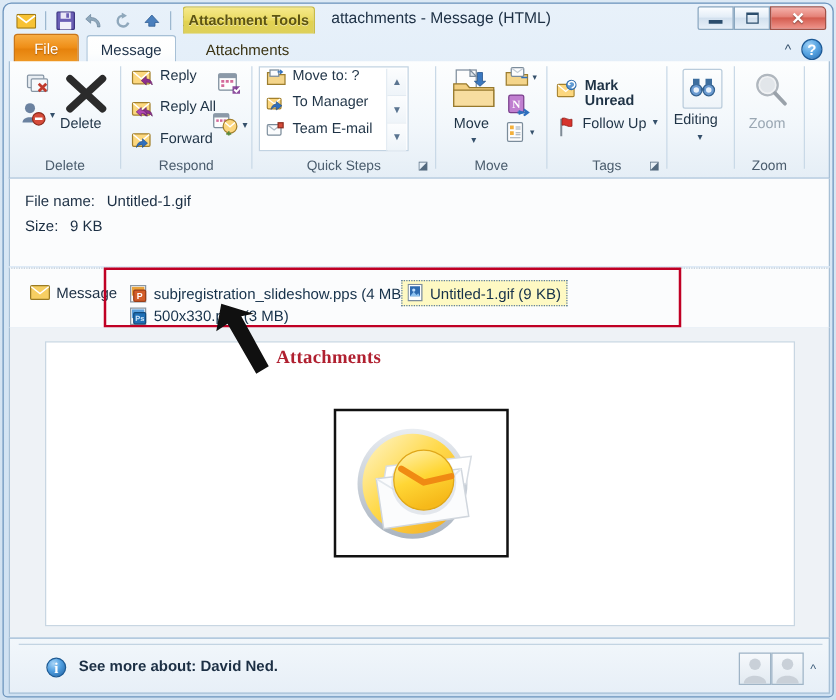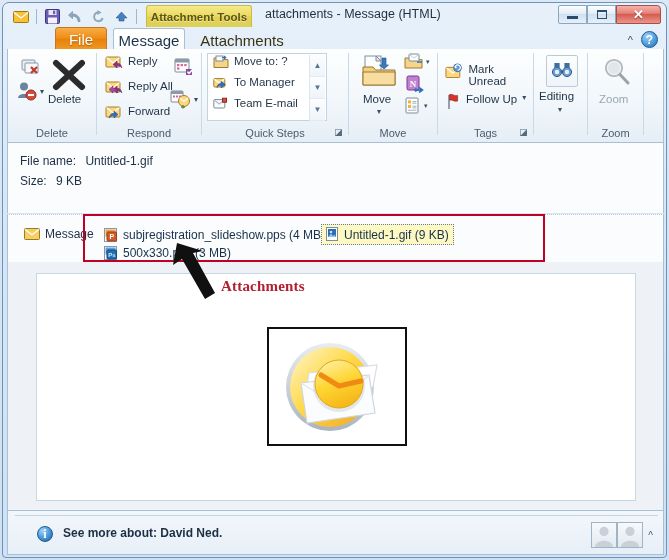--- a/index.html
+++ b/index.html
@@ -111,26 +111,25 @@
   .tabstrip {
     position: absolute;
     left: 0; top: 24px;
     width: 100%; height: 24px;
   }
   .tab {
     position: absolute;
     top: 2px;
     height: 22px;
     display: flex; align-items: center; justify-content: center;
-    font-size: 15px;
+    font-size: 12px;
     color: #21374d;
     border-radius: 3px 3px 0 0;
     box-sizing: border-box;
     padding: 0 22px;
-    margin-left: 44px;
   }
   .tab.file {
     left: 8px;
     width: 52px;
     background: linear-gradient(180deg,#f7ad45 0%,#ef8e17 45%,#e6820c 52%,#f09a25 100%);
     border: 1px solid #c9761a;
     color: #fff;
     font-weight: normal;
     text-shadow: 0 1px 1px rgba(120,60,0,.6);
     height: 24px; top: 0;
@@ -645,21 +644,21 @@
             <rect x="4" y="8" width="3" height="3" fill="#f3b03c"></rect>
             <path d="M8.5 4.6 L12.4 4.6 M8.5 6.2 L12.4 6.2 M8.5 9.2 L12.4 9.2 M8.5 10.8 L12.4 10.8 M4 13.2 L12.4 13.2" stroke="#9aa7b3" stroke-width=".9"></path>
           </svg>
           <span style="font-size:7px;color:#35506b;">▾</span>
         </div>
         <div class="group-label">Move</div>
       </div>
       <div class="group-sep" style="left:429px;"></div>
 
       <div class="group" style="left:430px; width:95px;">
-        <div class="vmenu-item" style="position:absolute;left:4px;top:14px;">
+        <div class="vmenu-item" style="position:absolute;left:4px;top:14px;font-weight:bold;">
           <svg width="20" height="17" viewBox="0 0 20 17">
             <rect x="1" y="4" width="15" height="11" rx="1" fill="#fcd77e" stroke="#a3802c"></rect>
             <path d="M1.6 4.6 L8.5 10.4 L15.4 4.6" fill="none" stroke="#fff" stroke-width="1.2"></path>
             <circle cx="13.5" cy="4.5" r="4.2" fill="#5f9ad4" stroke="#2f6aa8"></circle>
             <path d="M11 4.5 A2.8 2.8 0 1 1 13.8 7" fill="none" stroke="#fff" stroke-width="1.3"></path>
             <path d="M10.2 2.6 L11.2 5 L13.4 4.4 Z" fill="#fff"></path>
           </svg>
           <span>Mark Unread</span>
         </div>
         <div class="vmenu-item" style="position:absolute;left:4px;top:44px;">

